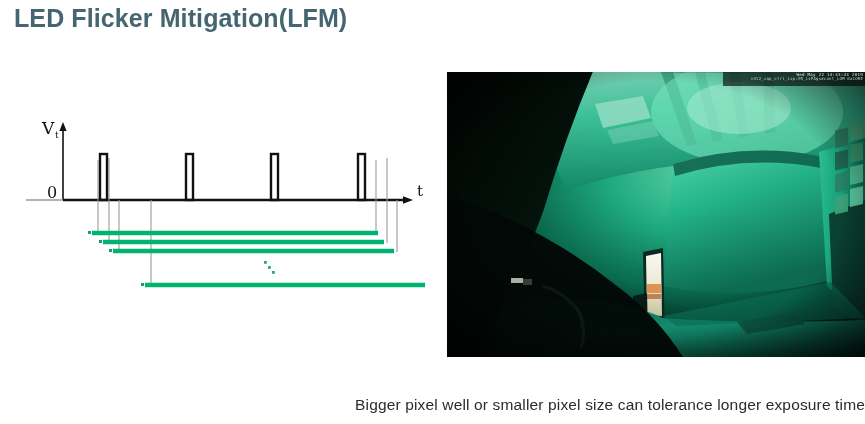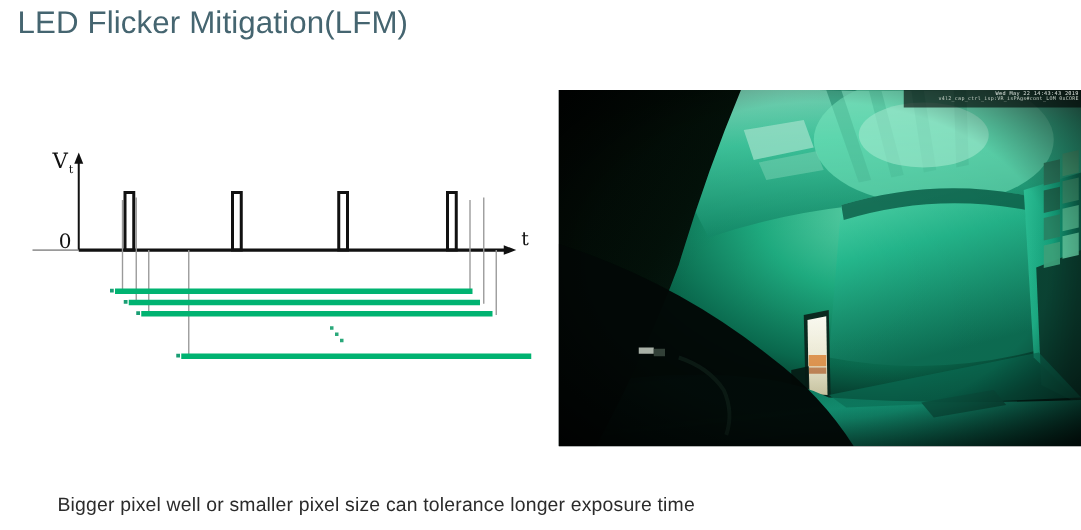--- a/index.html
+++ b/index.html
@@ -15,21 +15,21 @@
     overflow: hidden;
     font-family: "Liberation Sans", sans-serif;
   }
 
   
   #slide-title {
     position: absolute;
     left: 14px;
     top: 4px;
     font-size: 25px;
-    font-weight: normal;
+    font-weight: bold;
     color: #456570;
     letter-spacing: 0.1px;
     white-space: nowrap;
   }
 
   
   #diagram {
     position: absolute;
     left: 0px;
     top: 110px;
@@ -73,21 +73,21 @@
     letter-spacing: 0.2px;
     white-space: nowrap;
   }
 
   
   #caption {
     position: absolute;
     left: 0;
     right: 0;
     top: 396px;
-    text-align: left;
+    text-align: right;
     font-size: 15.5px;
     color: #2b2b2b;
     letter-spacing: 0.15px;
     margin-left: 46px;
   }
 </style>
 </head>
 <body>
 
 <div id="slide-title">LED Flicker Mitigation(LFM)</div>

